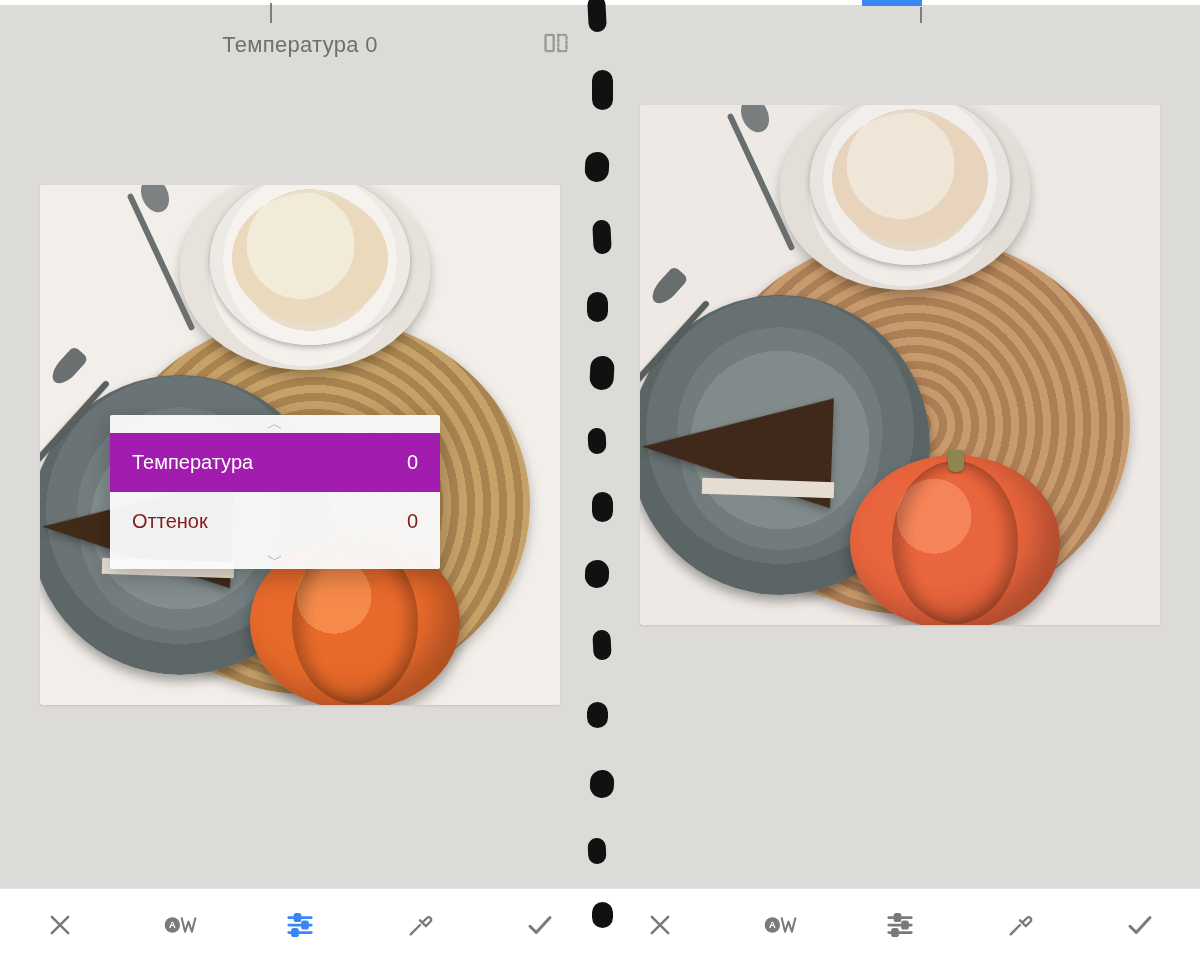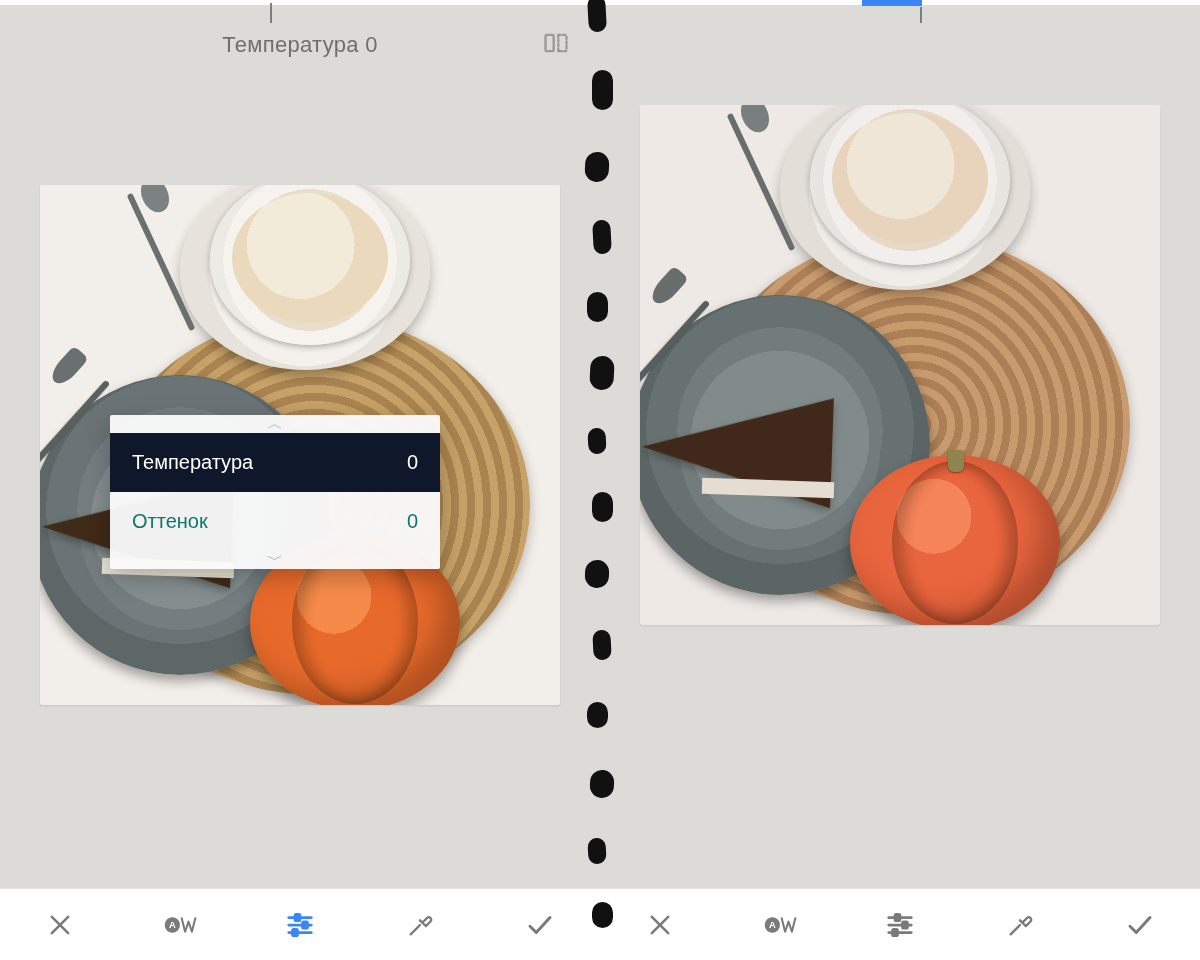--- a/index.html
+++ b/index.html
@@ -72,22 +72,22 @@
   }
   .pumpkin::before, .pumpkin::after{ content:""; position:absolute; top:6px; bottom:6px; width:60%; left:20%; border-radius:50%;
       box-shadow: inset 10px 0 14px rgba(0,0,0,0.12), inset -10px 0 14px rgba(0,0,0,0.12);
   }
   .pumpkin-stem { position:absolute; left:308px; top:345px; width:16px; height:22px; background:#8a8a4e; border-radius:3px 3px 6px 6px; box-shadow:0 1px 2px rgba(0,0,0,0.4);}
 
   
   .popup { position:absolute; left:110px; top:415px; width:330px; background:rgba(250,250,250,0.96); border-radius:2px; box-shadow:0 8px 24px rgba(0,0,0,0.25);}
   .popup .arrow { text-align:center; color:#b0b0b0; font-size:16px; line-height:14px; padding:2px 0;}
   .popup .row { display:flex; justify-content:space-between; align-items:center; padding:18px 22px; font-size:20px; }
-  .popup .row.active { background:#0f172a; color:#fff; }
-  .popup .row.inactive { color:#0f766e; }
+  .popup .row.active { background:#a21caf; color:#fff; }
+  .popup .row.inactive { color:#7f1d1d; }
 
   
   .toolbar { position:absolute; left:0; bottom:0; height:72px; width:100%; background:#fff; display:flex; align-items:center; justify-content:space-around; border-top:1px solid #e4e4e4;}
   .tool { color:#7a7a7a; width:40px; height:40px; display:flex; align-items:center; justify-content:center; cursor:pointer; }
   .tool.active { color:#3a86f4; }
 
   
   .divider { position:absolute; left:600px; top:0; width:0; height:960px; }
   .divider .dash { position:absolute; left:-12px; width:24px; border-radius:12px; background:#111; }
 </style>

